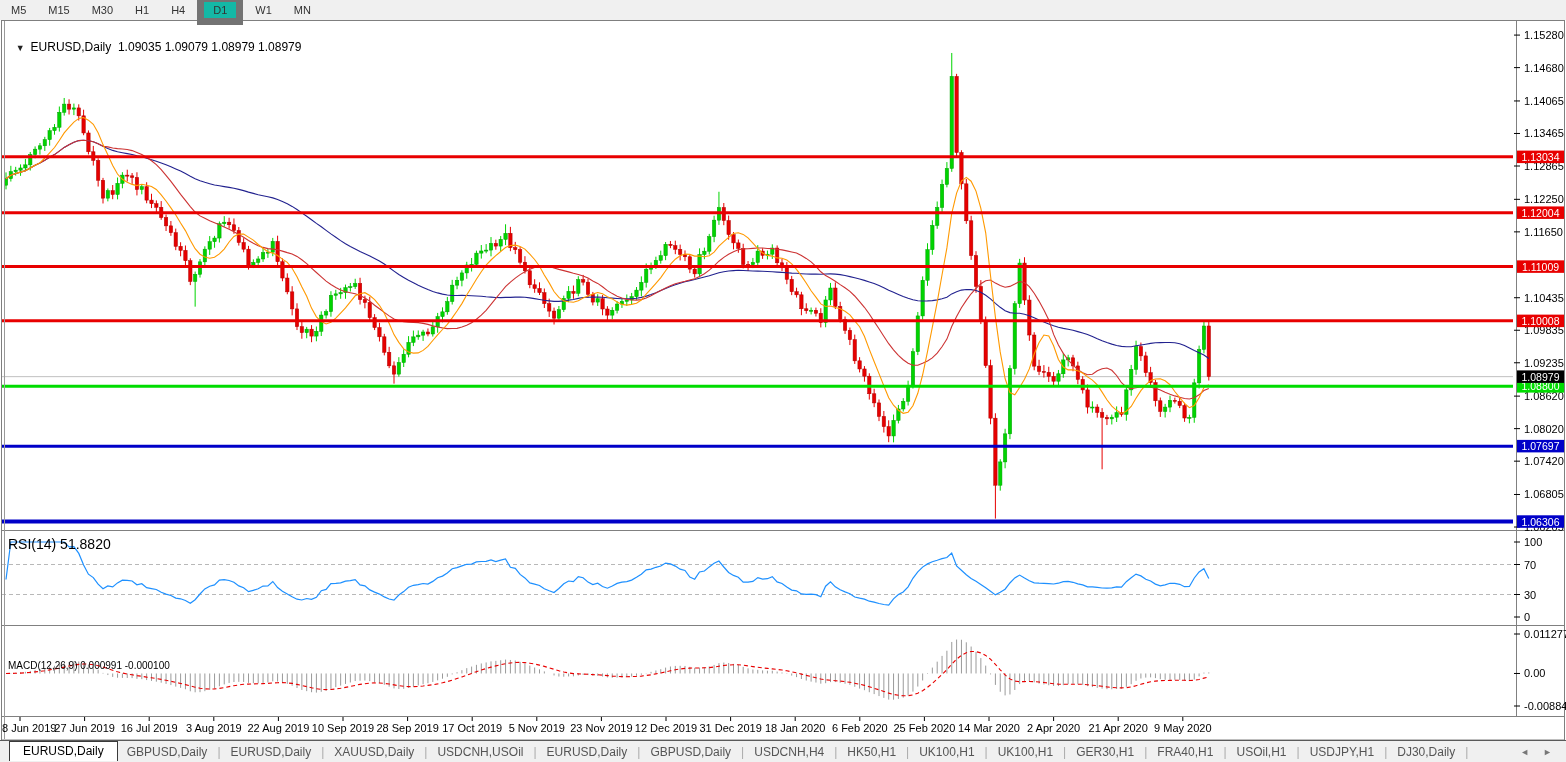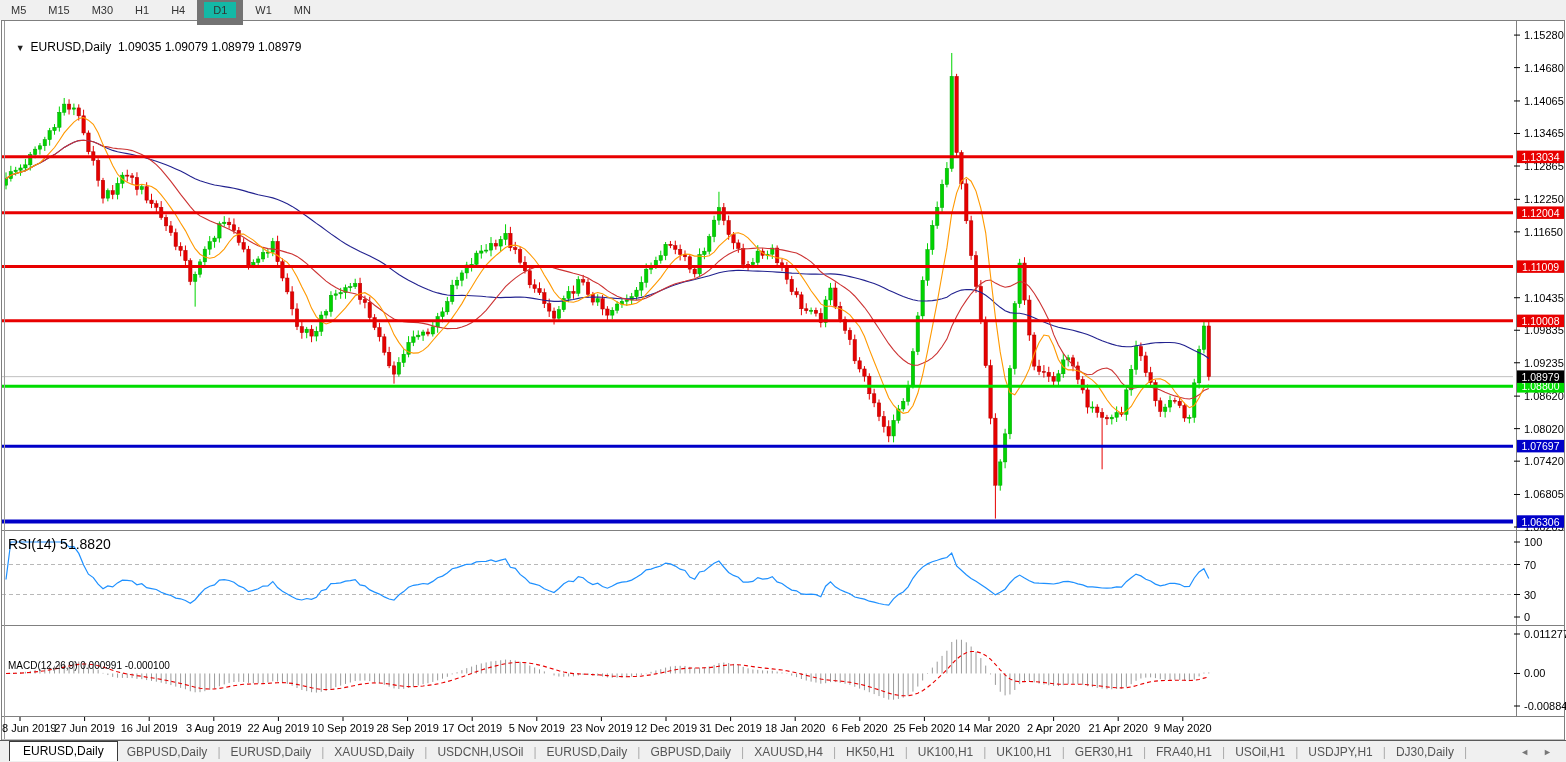--- a/index.html
+++ b/index.html
@@ -962,21 +962,21 @@
     <div class="tab">EURUSD,Daily</div>
     <span class="tab-sep">|</span>
     <div class="tab">XAUUSD,Daily</div>
     <span class="tab-sep">|</span>
     <div class="tab">USDCNH,USOil</div>
     <span class="tab-sep">|</span>
     <div class="tab">EURUSD,Daily</div>
     <span class="tab-sep">|</span>
     <div class="tab">GBPUSD,Daily</div>
     <span class="tab-sep">|</span>
-    <div class="tab">XAUUSD,H4</div>
+    <div class="tab">USDCNH,H4</div>
     <span class="tab-sep">|</span>
     <div class="tab">HK50,H1</div>
     <span class="tab-sep">|</span>
     <div class="tab">UK100,H1</div>
     <span class="tab-sep">|</span>
     <div class="tab">UK100,H1</div>
     <span class="tab-sep">|</span>
     <div class="tab">GER30,H1</div>
     <span class="tab-sep">|</span>
     <div class="tab">FRA40,H1</div>

